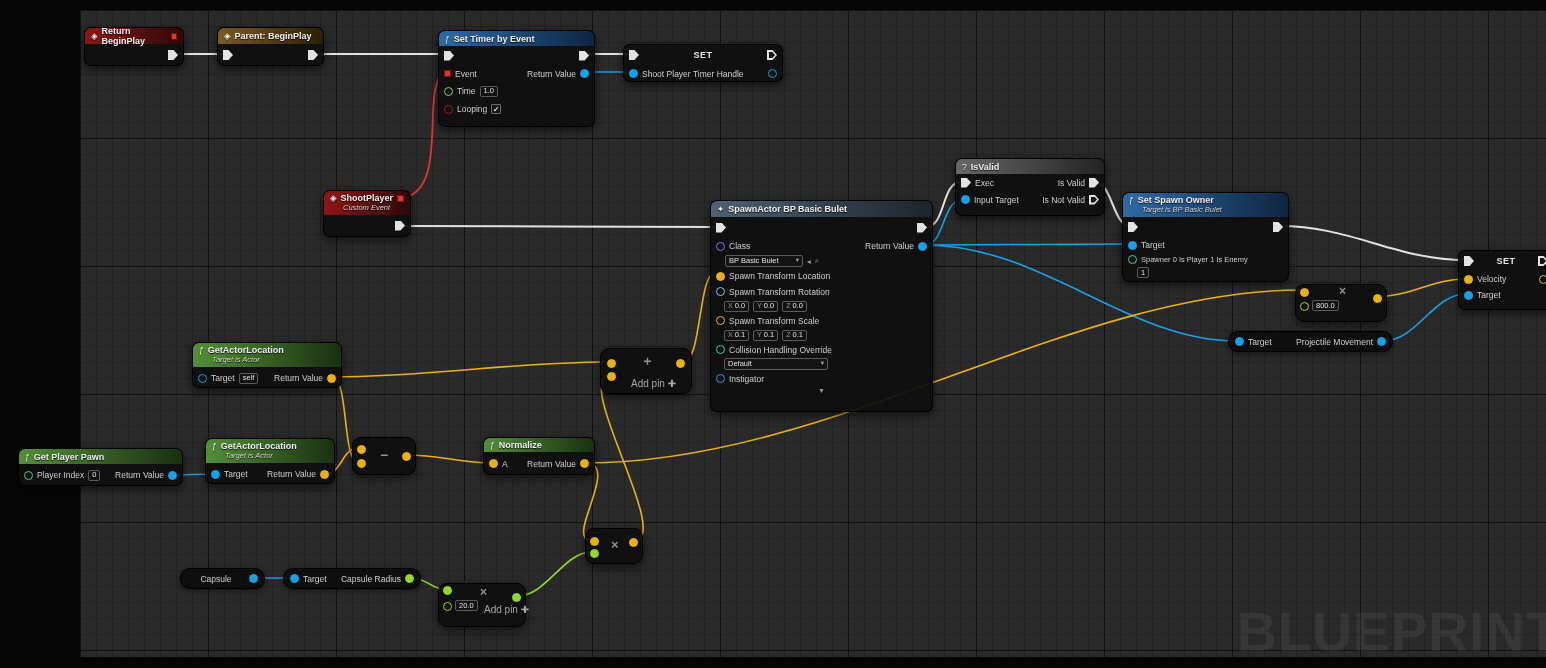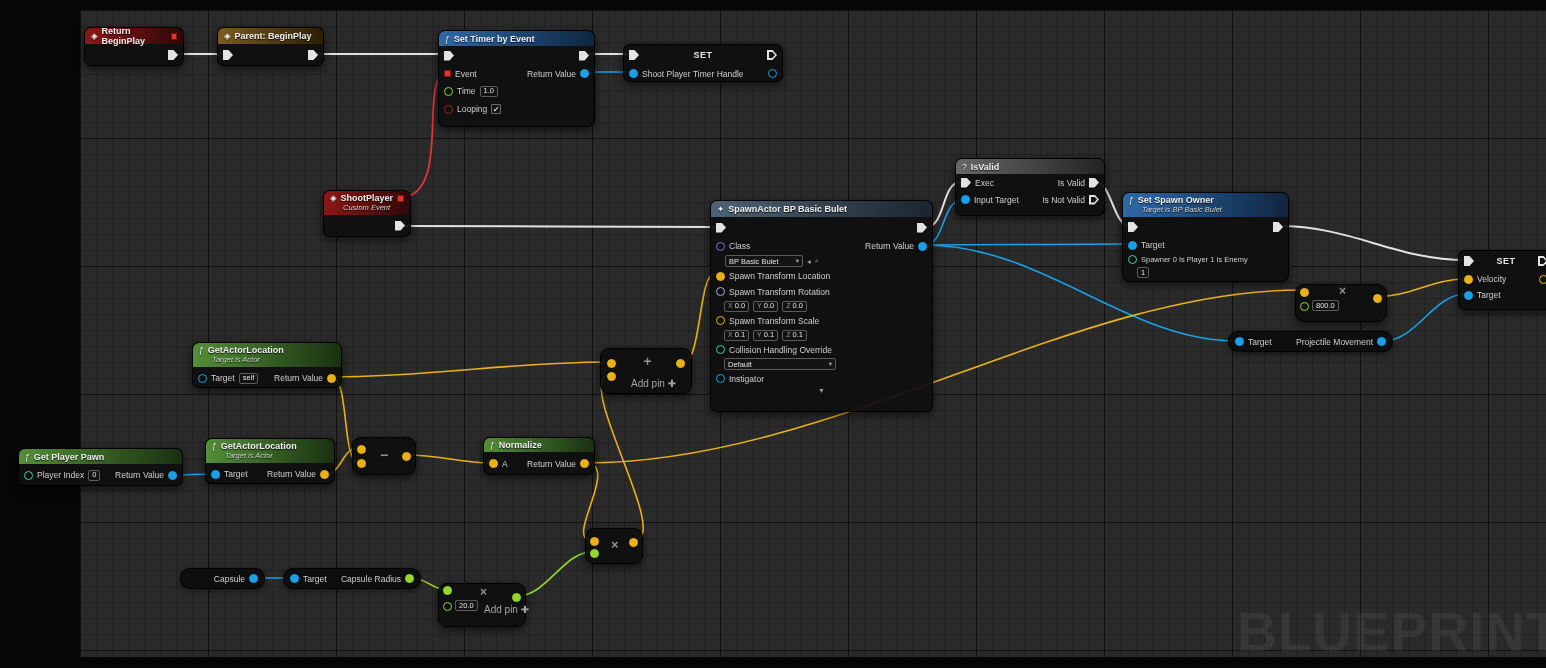--- a/index.html
+++ b/index.html
@@ -41,21 +41,21 @@
   .c-bool{border-color:#a41c1c;background:#a41c1c}
   .c-class{border-color:#8a6fe8;background:#8a6fe8}
   .c-enum{border-color:#2fd6a8;background:#2fd6a8}
   .c-rot{border-color:#9db8ef;background:#9db8ef}
   .psq{width:7px;height:7px;flex:none;background:#e23434;border:1px solid #7c1212}
   .dsq{width:7px;height:7px;background:#e23434;border:1px solid #7c1212;margin-left:auto}
   .vb{background:#121212;border:1px solid #5b5b5b;border-radius:2px;font-size:7.5px;color:#e2e2e2;
       padding:0 3px;height:11px;display:inline-flex;align-items:center;flex:none;line-height:10px}
   .vb .ax{color:#969696;margin-right:2px;font-size:7px}
   .dd{background:#141414;border:1px solid #5b5b5b;border-radius:2px;font-size:7.5px;color:#e2e2e2;
-      padding:0 3px;height:12px;display:inline-flex;align-items:center;gap:3px;flex:none}
+      padding:0 3px;height:12px;display:inline-flex;align-items:flex-start;gap:3px;flex:none}
   .dd .arr{margin-left:auto;font-size:6.5px;color:#a9a9a9}
   .tic{font-size:7.5px;color:#9f9f9f;flex:none}
   .cb{width:10px;height:10px;background:#151515;border:1px solid #6a6a6a;border-radius:1px;font-size:7.5px;
       line-height:9px;color:#cfcfcf;text-align:center;flex:none}
   .settl{text-align:center;font-weight:700;font-size:9px;color:#e4e4e4;letter-spacing:.5px}
   .pill{position:absolute;height:21px;background:rgba(13,13,13,.95);border:1px solid #000;border-radius:10px;
         display:flex;align-items:center;gap:4px;padding:0 6px;font-size:8.5px;color:#cfcfcf;z-index:5;
         box-shadow:0 2px 6px rgba(0,0,0,.5)}
   .opnode{position:absolute;background:rgba(15,15,15,.94);border:1px solid #000;border-radius:9px;z-index:5;
           box-shadow:0 3px 9px rgba(0,0,0,.6);color:#c9c9c9;font-size:8.5px}
@@ -249,21 +249,21 @@
       <span class="vb">
           <span class="ax">Z</span>
           <span>0.1</span>
         </span>
     </div>
     <div class="row" style="min-height:15px">
       <span class="p c-enum hollow"></span>
       <span class="lab">Collision Handling Override</span>
     </div>
     <div class="row" style="min-height:14px;padding-left:13px">
-      <span class="dd" style="width:112px">
+      <span class="dd" style="width:104px">
         <span>Default</span>
         <span class="arr">▾</span>
       </span>
     </div>
     <div class="row" style="min-height:15px">
       <span class="p c-obj hollow"></span>
       <span class="lab">Instigator</span>
     </div>
     <div class="collapse">▾</div>
   </div>
@@ -419,21 +419,21 @@
   </div>
 
   <div class="opnode" style="left:585px;top:528px;width:58px;height:36px">
     <span class="opglyph" style="left:25px;top:8px;font-size:13px">×</span>
     <span class="p c-vec abs" style="left:4px;top:8px"></span>
     <span class="p c-flt abs" style="left:4px;top:20px"></span>
     <span class="p c-vec abs" style="right:4px;top:9px"></span>
   </div>
 
   <div class="pill" style="left:180px;top:568px;width:85px">
-    <span class="grow" style="text-align:right">Capsule</span>
+    <span class="grow" style="text-align:center">Capsule</span>
     <span class="p c-obj"></span>
   </div>
 
   <div class="pill" style="left:283px;top:568px;width:138px">
     <span class="p c-obj"></span>
     <span>Target</span>
     <span class="grow"></span>
     <span>Capsule Radius</span>
     <span class="p c-flt"></span>
   </div>

